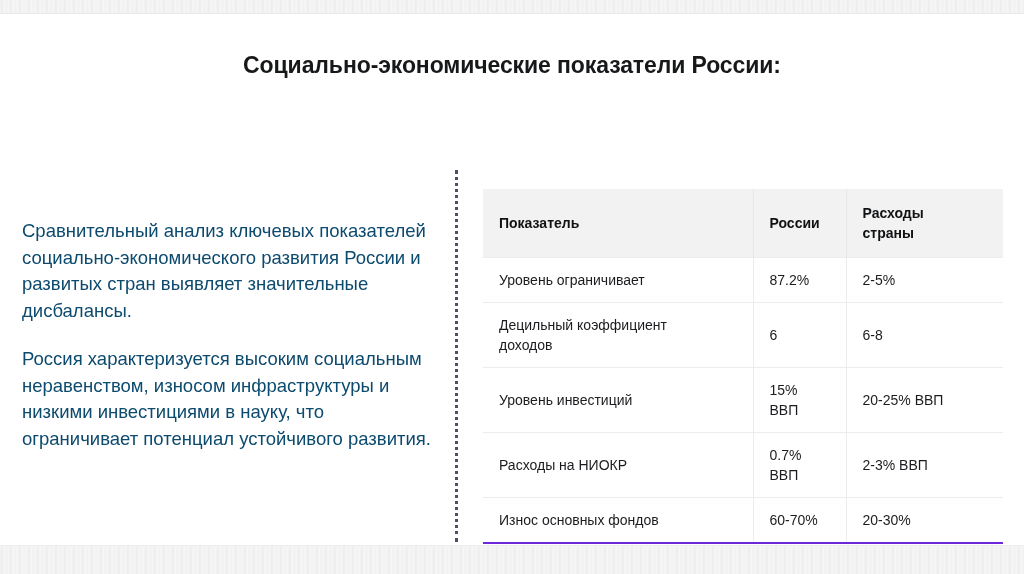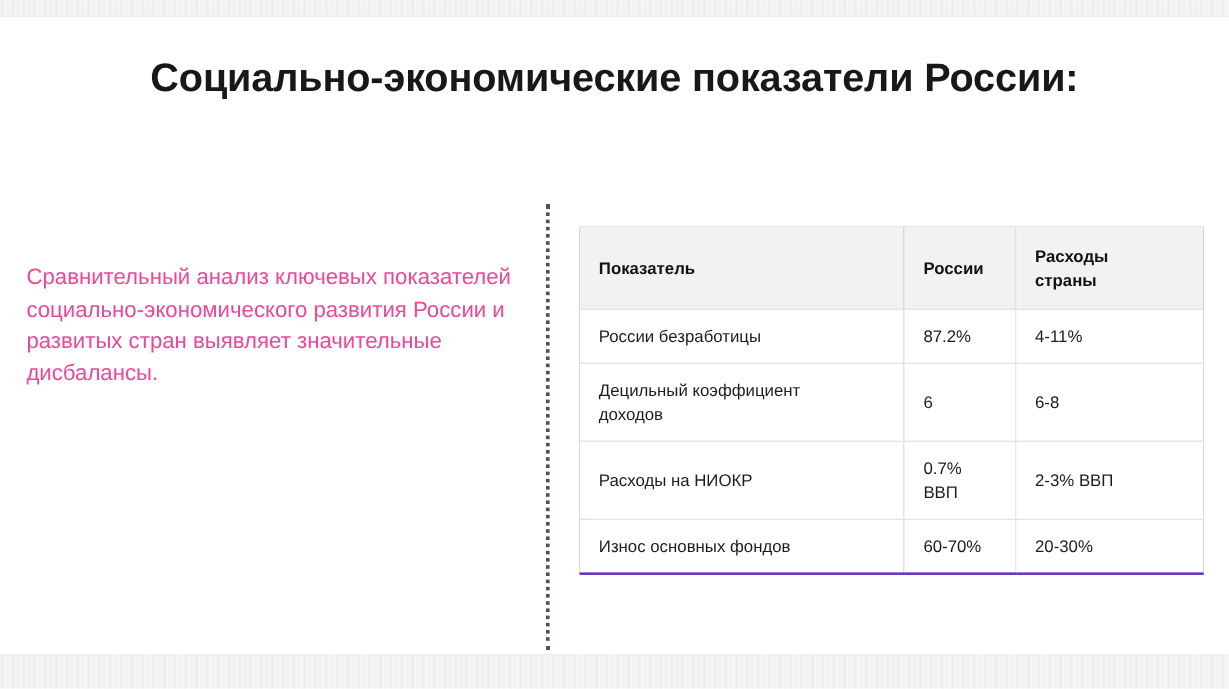--- a/index.html
+++ b/index.html
@@ -51,21 +51,21 @@
   
   #title-block {
     position: absolute;
     left: 0;
     top: 44px;
     width: 1024px;
     text-align: center;
   }
   #title-block .line {
     display: block;
-    font-size: 33px;
+    font-size: 23px;
     line-height: 42px;
     font-weight: bold;
     color: #17181a;
     letter-spacing: -0.1px;
   }
 
   
   #body-area {
     position: absolute;
     left: 0;
@@ -78,21 +78,21 @@
   #left-col {
     position: absolute;
     left: 22px;
     top: 48px;
     width: 410px;
   }
   #left-col p {
     margin: 0 0 22px 0;
     font-size: 18.5px;
     line-height: 26.5px;
-    color: #ec4899;
+    color: #0c4a6e;
   }
   #left-col p:last-child {
     margin-bottom: 0;
   }
 
   
   #divider {
     position: absolute;
     left: 455px;
     top: 0px;
@@ -105,21 +105,21 @@
   #table-wrap {
     position: absolute;
     left: 483px;
     top: 19px;
     width: 520px;
   }
   table.kpi {
     border-collapse: collapse;
     width: 520px;
     table-layout: fixed;
-    background: #4d7c0f;
+    background: #f0abfc;
   }
   table.kpi col.c-name  { width: 270px; }
   table.kpi col.c-rus   { width: 93px;  }
   table.kpi col.c-dev   { width: 157px; }
 
   table.kpi thead th {
     background: #f2f2f2;
     font-size: 14px;
     font-weight: bold;
     color: #111214;
@@ -167,20 +167,21 @@
   <div class="texture-band bottom"></div>
 
   <div id="title-block">
     <span class="line">Социально-экономические показатели России:</span>
   </div>
 
   <div id="body-area">
 
     <div id="left-col">
       <p>Сравнительный анализ ключевых показателей социально-экономического развития России и развитых стран выявляет значительные дисбалансы.</p>
+      <p>Россия характеризуется высоким социальным неравенством, износом инфраструктуры и низкими инвестициями в науку, что ограничивает потенциал устойчивого развития.</p>
     </div>
 
     <div id="divider"></div>
 
     <div id="table-wrap">
       <table class="kpi">
         <colgroup>
           <col class="c-name">
           <col class="c-rus">
           <col class="c-dev">
@@ -194,31 +195,36 @@
               <span class="cell-wrap">России</span>
             </th>
             <th>
               <span class="cell-wrap">Расходы
 страны</span>
             </th>
           </tr>
         </thead>
         <tbody>
           <tr>
-            <td><span class="cell-wrap">России безработицы</span></td>
+            <td><span class="cell-wrap">Уровень ограничивает</span></td>
             <td><span class="cell-wrap">87.2%</span></td>
-            <td><span class="cell-wrap">4-11%</span></td>
+            <td><span class="cell-wrap">2-5%</span></td>
           </tr>
           <tr>
             <td><span class="cell-wrap">Децильный коэффициент
 доходов</span></td>
             <td><span class="cell-wrap">6</span></td>
             <td><span class="cell-wrap">6-8</span></td>
           </tr>
           <tr>
+            <td><span class="cell-wrap">Уровень инвестиций</span></td>
+            <td><span class="cell-wrap">15% ВВП</span></td>
+            <td><span class="cell-wrap">20-25% ВВП</span></td>
+          </tr>
+          <tr>
             <td><span class="cell-wrap">Расходы на НИОКР</span></td>
             <td><span class="cell-wrap">0.7%
 ВВП</span></td>
             <td><span class="cell-wrap">2-3% ВВП</span></td>
           </tr>
           <tr>
             <td><span class="cell-wrap">Износ основных фондов</span></td>
             <td><span class="cell-wrap">60-70%</span></td>
             <td><span class="cell-wrap">20-30%</span></td>
           </tr>

